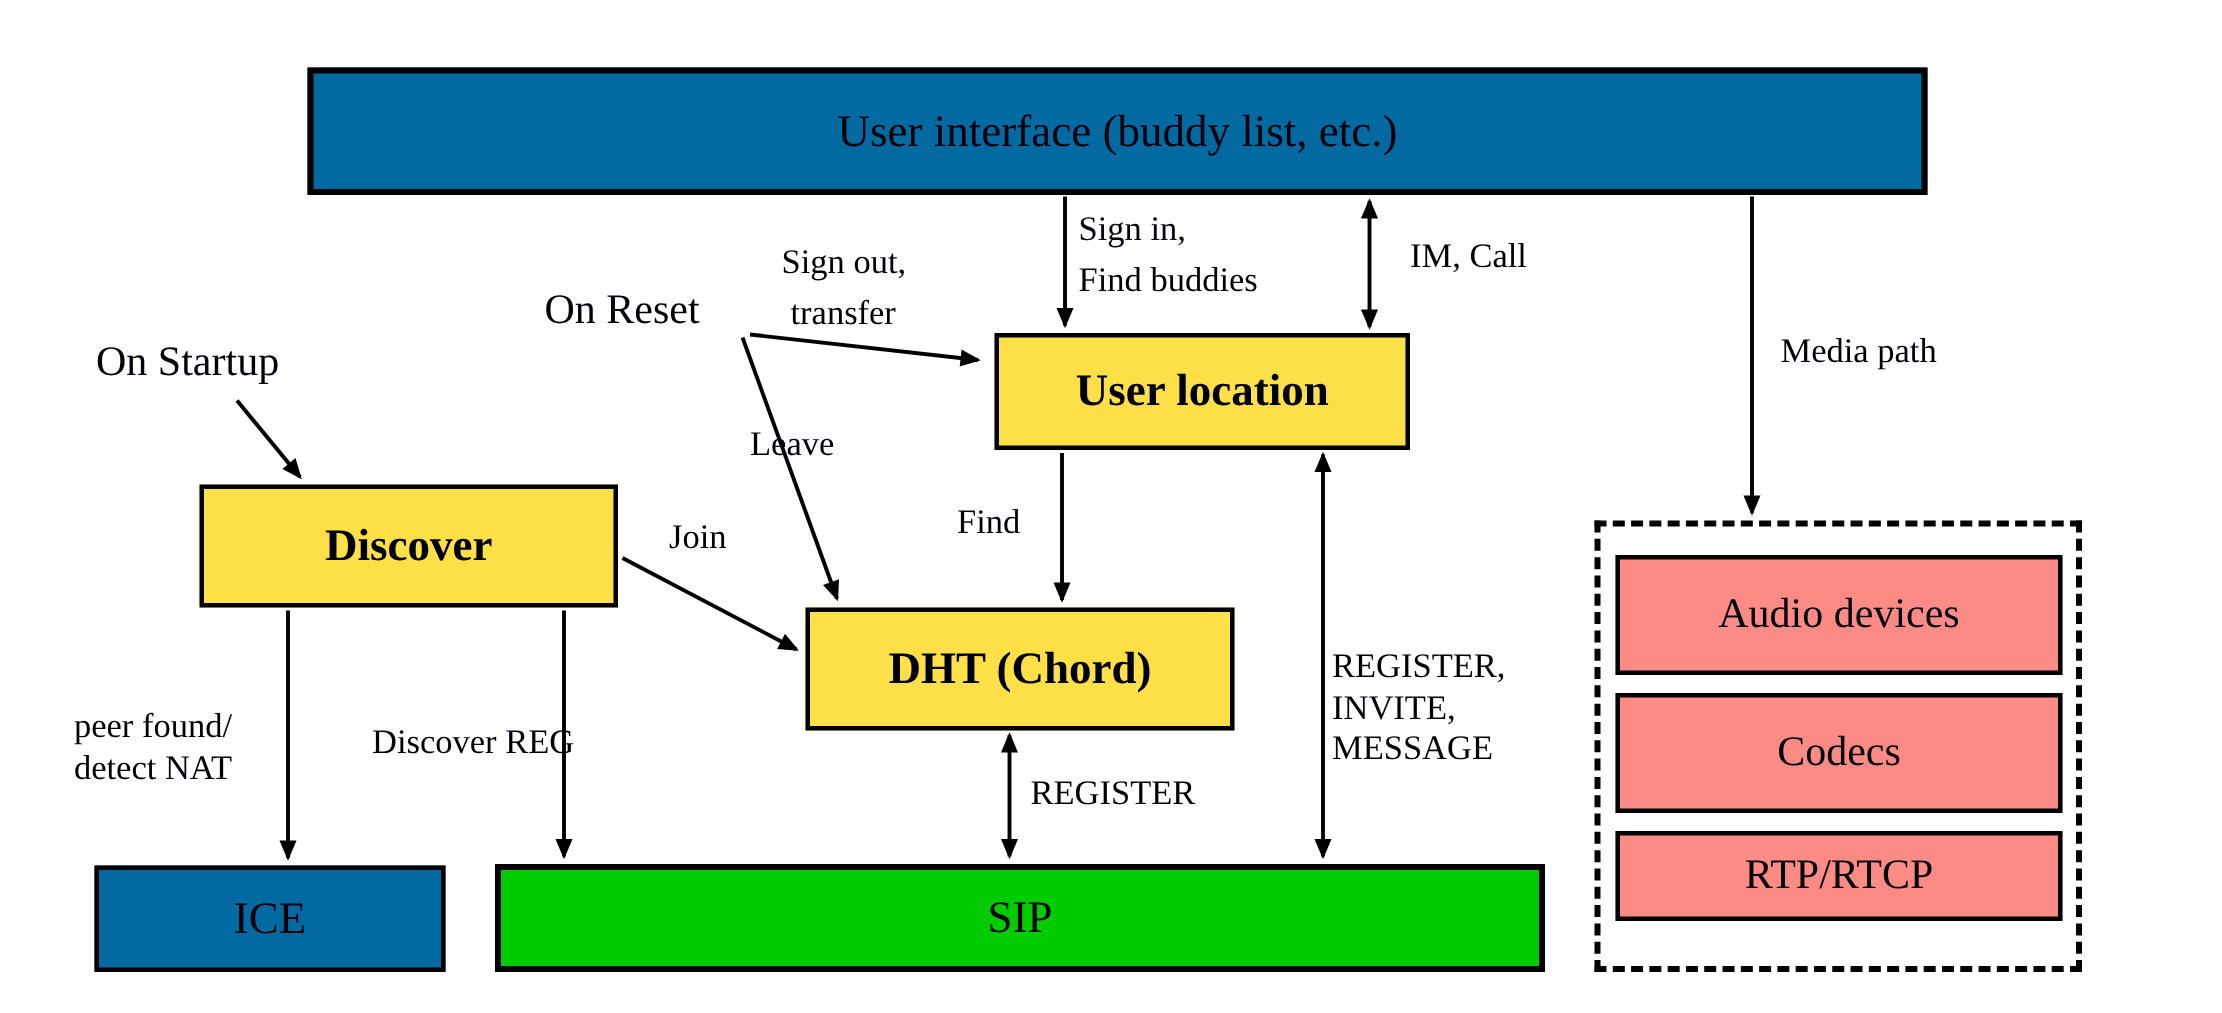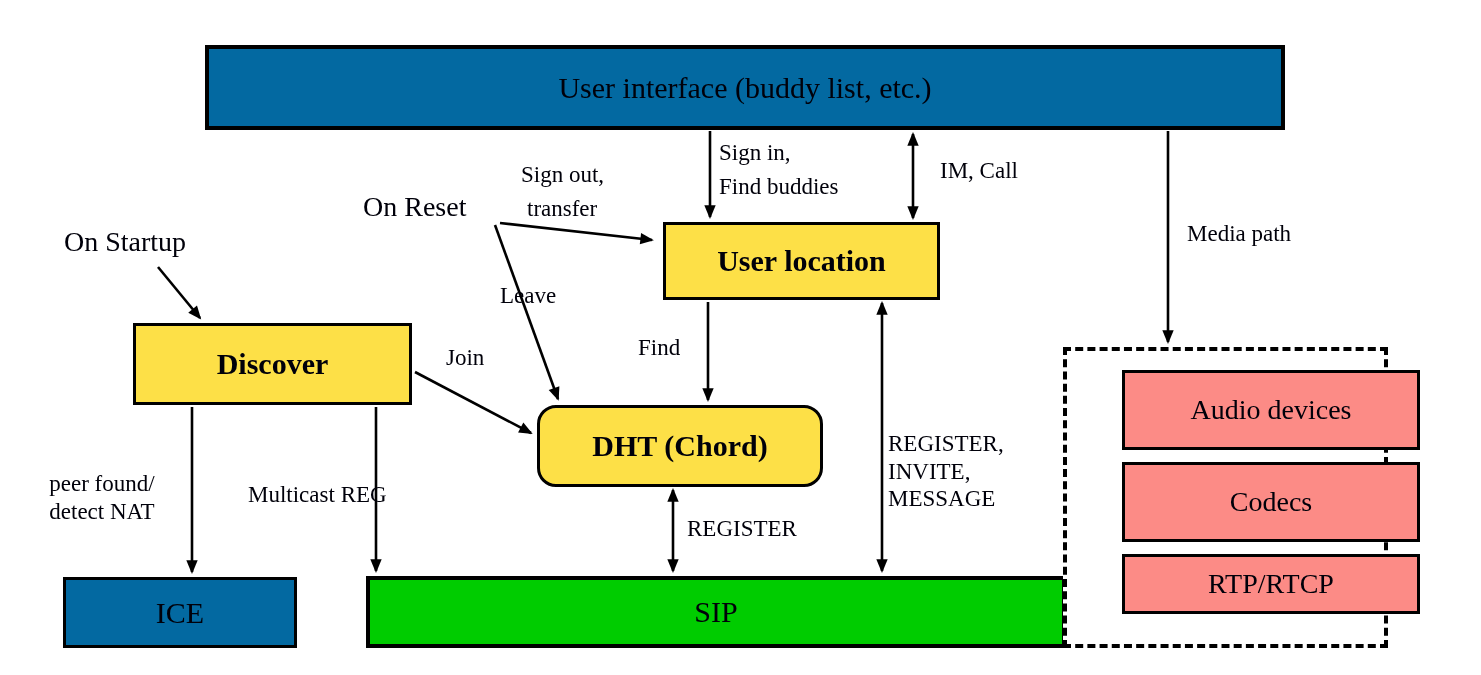--- a/index.html
+++ b/index.html
@@ -18,21 +18,21 @@
     align-items: center;
     justify-content: center;
     box-sizing: border-box;
     border: 3px solid #000000;
     text-align: center;
     line-height: 1.05;
   }
   .box-pink   { background: #0369a1; }
   .box-blue   { background: #fde047; font-weight: bold; }
   .box-green  { background: #00cc00; }
-  .box-salmon { background: #fc8b86; margin-left: 45px; }
+  .box-salmon { background: #fc8b86; }
   .box-label  { font-size: 30px; }
   .box-label-sm { font-size: 28px; }
   .edge-label {
     position: absolute;
     font-size: 23px;
     white-space: nowrap;
     line-height: 1.2;
   }
   .edge-label-lg {
     position: absolute;
@@ -59,29 +59,29 @@
   </div>
 
   <div class="box box-blue box-label layer-boxes" style="left:663px; top:222px; width:277px; height:78px;">
     <span>User location</span>
   </div>
 
   <div class="box box-blue box-label layer-boxes" style="left:133px; top:323px; width:279px; height:82px;">
     <span>Discover</span>
   </div>
 
-  <div class="box box-blue box-label layer-boxes" style="left:537px; top:405px; width:286px; height:82px;border-radius:19px;">
+  <div class="box box-blue box-label layer-boxes" style="left:537px; top:405px; width:286px; height:82px;">
     <span>DHT (Chord)</span>
   </div>
 
   <div class="box box-pink box-label layer-boxes" style="left:63px; top:577px; width:234px; height:71px;">
     <span>ICE</span>
   </div>
 
-  <div class="box box-green box-label layer-boxes" style="left:330px; top:576px; width:700px; height:72px; border-width:4px;margin-left:36px;">
+  <div class="box box-green box-label layer-boxes" style="left:330px; top:576px; width:700px; height:72px; border-width:4px;">
     <span>SIP</span>
   </div>
 
   <div class="dashed-container layer-boxes" style="left:1063px; top:347px; width:325px; height:301px;"></div>
 
   <div class="box box-salmon box-label-sm layer-boxes" style="left:1077px; top:370px; width:298px; height:80px;">
     <span>Audio devices</span>
   </div>
 
   <div class="box box-salmon box-label-sm layer-boxes" style="left:1077px; top:462px; width:298px; height:80px;">
@@ -129,21 +129,21 @@
   <div class="edge-label layer-labels" style="left:940px; top:157px;">IM, Call</div>
 
   <div class="edge-label layer-labels" style="left:1187px; top:220px;">Media path</div>
 
   <div class="edge-label layer-labels" style="left:500px; top:282px;">Leave</div>
 
   <div class="edge-label layer-labels" style="left:446px; top:344px;">Join</div>
 
   <div class="edge-label layer-labels" style="left:638px; top:334px;">Find</div>
 
-  <div class="edge-label layer-labels" style="left:248px; top:481px;">Multicast REG</div>
+  <div class="edge-label layer-labels" style="left:248px; top:481px;">Discover REG</div>
 
   <div class="edge-label layer-labels" style="left:12px; top:470px; width:180px; text-align:center; white-space:normal;">
     <div>peer found/</div>
     <div>detect NAT</div>
   </div>
 
   <div class="edge-label layer-labels" style="left:687px; top:515px;">REGISTER</div>
 
   <div class="edge-label layer-labels" style="left:888px; top:430px;">
     <div>REGISTER,</div>

